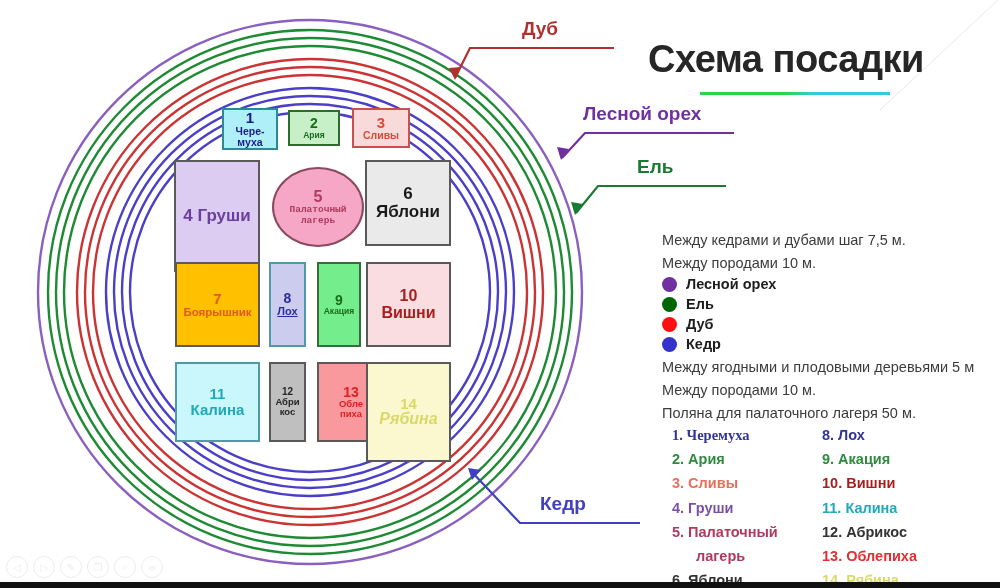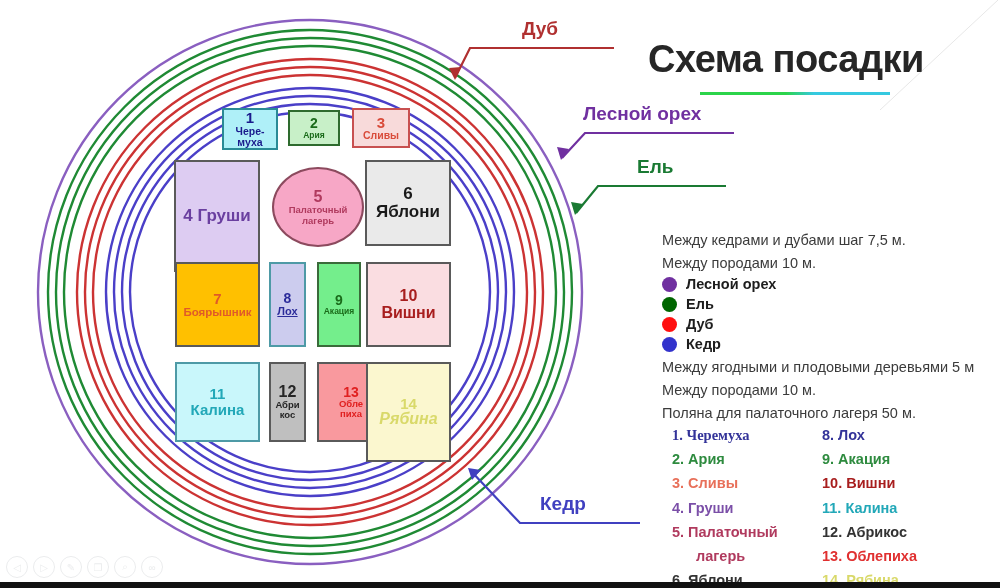--- a/index.html
+++ b/index.html
@@ -39,21 +39,21 @@
     border: 2px solid #8c4a5e;
     border-radius: 50%;
     display: flex;
     flex-direction: column;
     align-items: center;
     justify-content: center;
     text-align: center;
     line-height: 1.1;
   }
   .ellipse .num { font-weight: bold; }
-  .ellipse .nm { font-weight: bold; }
+  .ellipse .nm { font-weight: bold; font-family: Liberation Mono, monospace; }
 
   
   #title {
     position: absolute; left: 648px; top: 38px;
     font-size: 38px; font-weight: bold; color: #262626;
     letter-spacing: -0.5px; white-space: nowrap;
   }
   #title-underline {
     position: absolute; left: 700px; top: 92px;
     width: 190px; height: 3px;
@@ -141,21 +141,21 @@
       </div>
       <div class="plot" style="left: 366px; top: 262px; width: 85px; height: 85px; background: rgb(250, 221, 225); border-color: rgb(90, 90, 90);">
         <span class="num" style="color: rgb(168, 30, 30); font-size: 16px;">10</span>
         <span class="nm" style="color: rgb(168, 30, 30); font-size: 16px; white-space: pre-line;">Вишни</span>
       </div>
       <div class="plot" style="left: 175px; top: 362px; width: 85px; height: 80px; background: rgb(201, 247, 251); border-color: rgb(78, 154, 166);">
         <span class="num" style="color: rgb(34, 168, 184); font-size: 15px;">11</span>
         <span class="nm" style="color: rgb(34, 168, 184); font-size: 15px; white-space: pre-line;">Калина</span>
       </div>
       <div class="plot" style="left: 269px; top: 362px; width: 37px; height: 80px; background: rgb(191, 191, 191); border-color: rgb(90, 90, 90);">
-        <span class="num" style="color: rgb(38, 38, 38); font-size: 16px;">12</span>
+        <span class="num" style="color: rgb(38, 38, 38); font-size: 10px;">12</span>
         <span class="nm" style="color: rgb(38, 38, 38); font-size: 9.5px; white-space: pre-line;">Абри
 кос</span>
       </div>
       <div class="plot" style="left: 317px; top: 362px; width: 68px; height: 80px; background: rgb(249, 153, 158); border-color: rgb(90, 90, 90);">
         <span class="num" style="color: rgb(224, 32, 32); font-size: 14px;">13</span>
         <span class="nm" style="color: rgb(224, 32, 32); font-size: 9.5px; white-space: pre-line;">Обле
 пиха</span>
       </div>
       <div class="plot" style="left: 366px; top: 362px; width: 85px; height: 100px; background: rgb(251, 247, 207); border-color: rgb(90, 90, 90);">
         <span class="num" style="color: rgb(217, 217, 106); font-size: 15px;">14</span>

